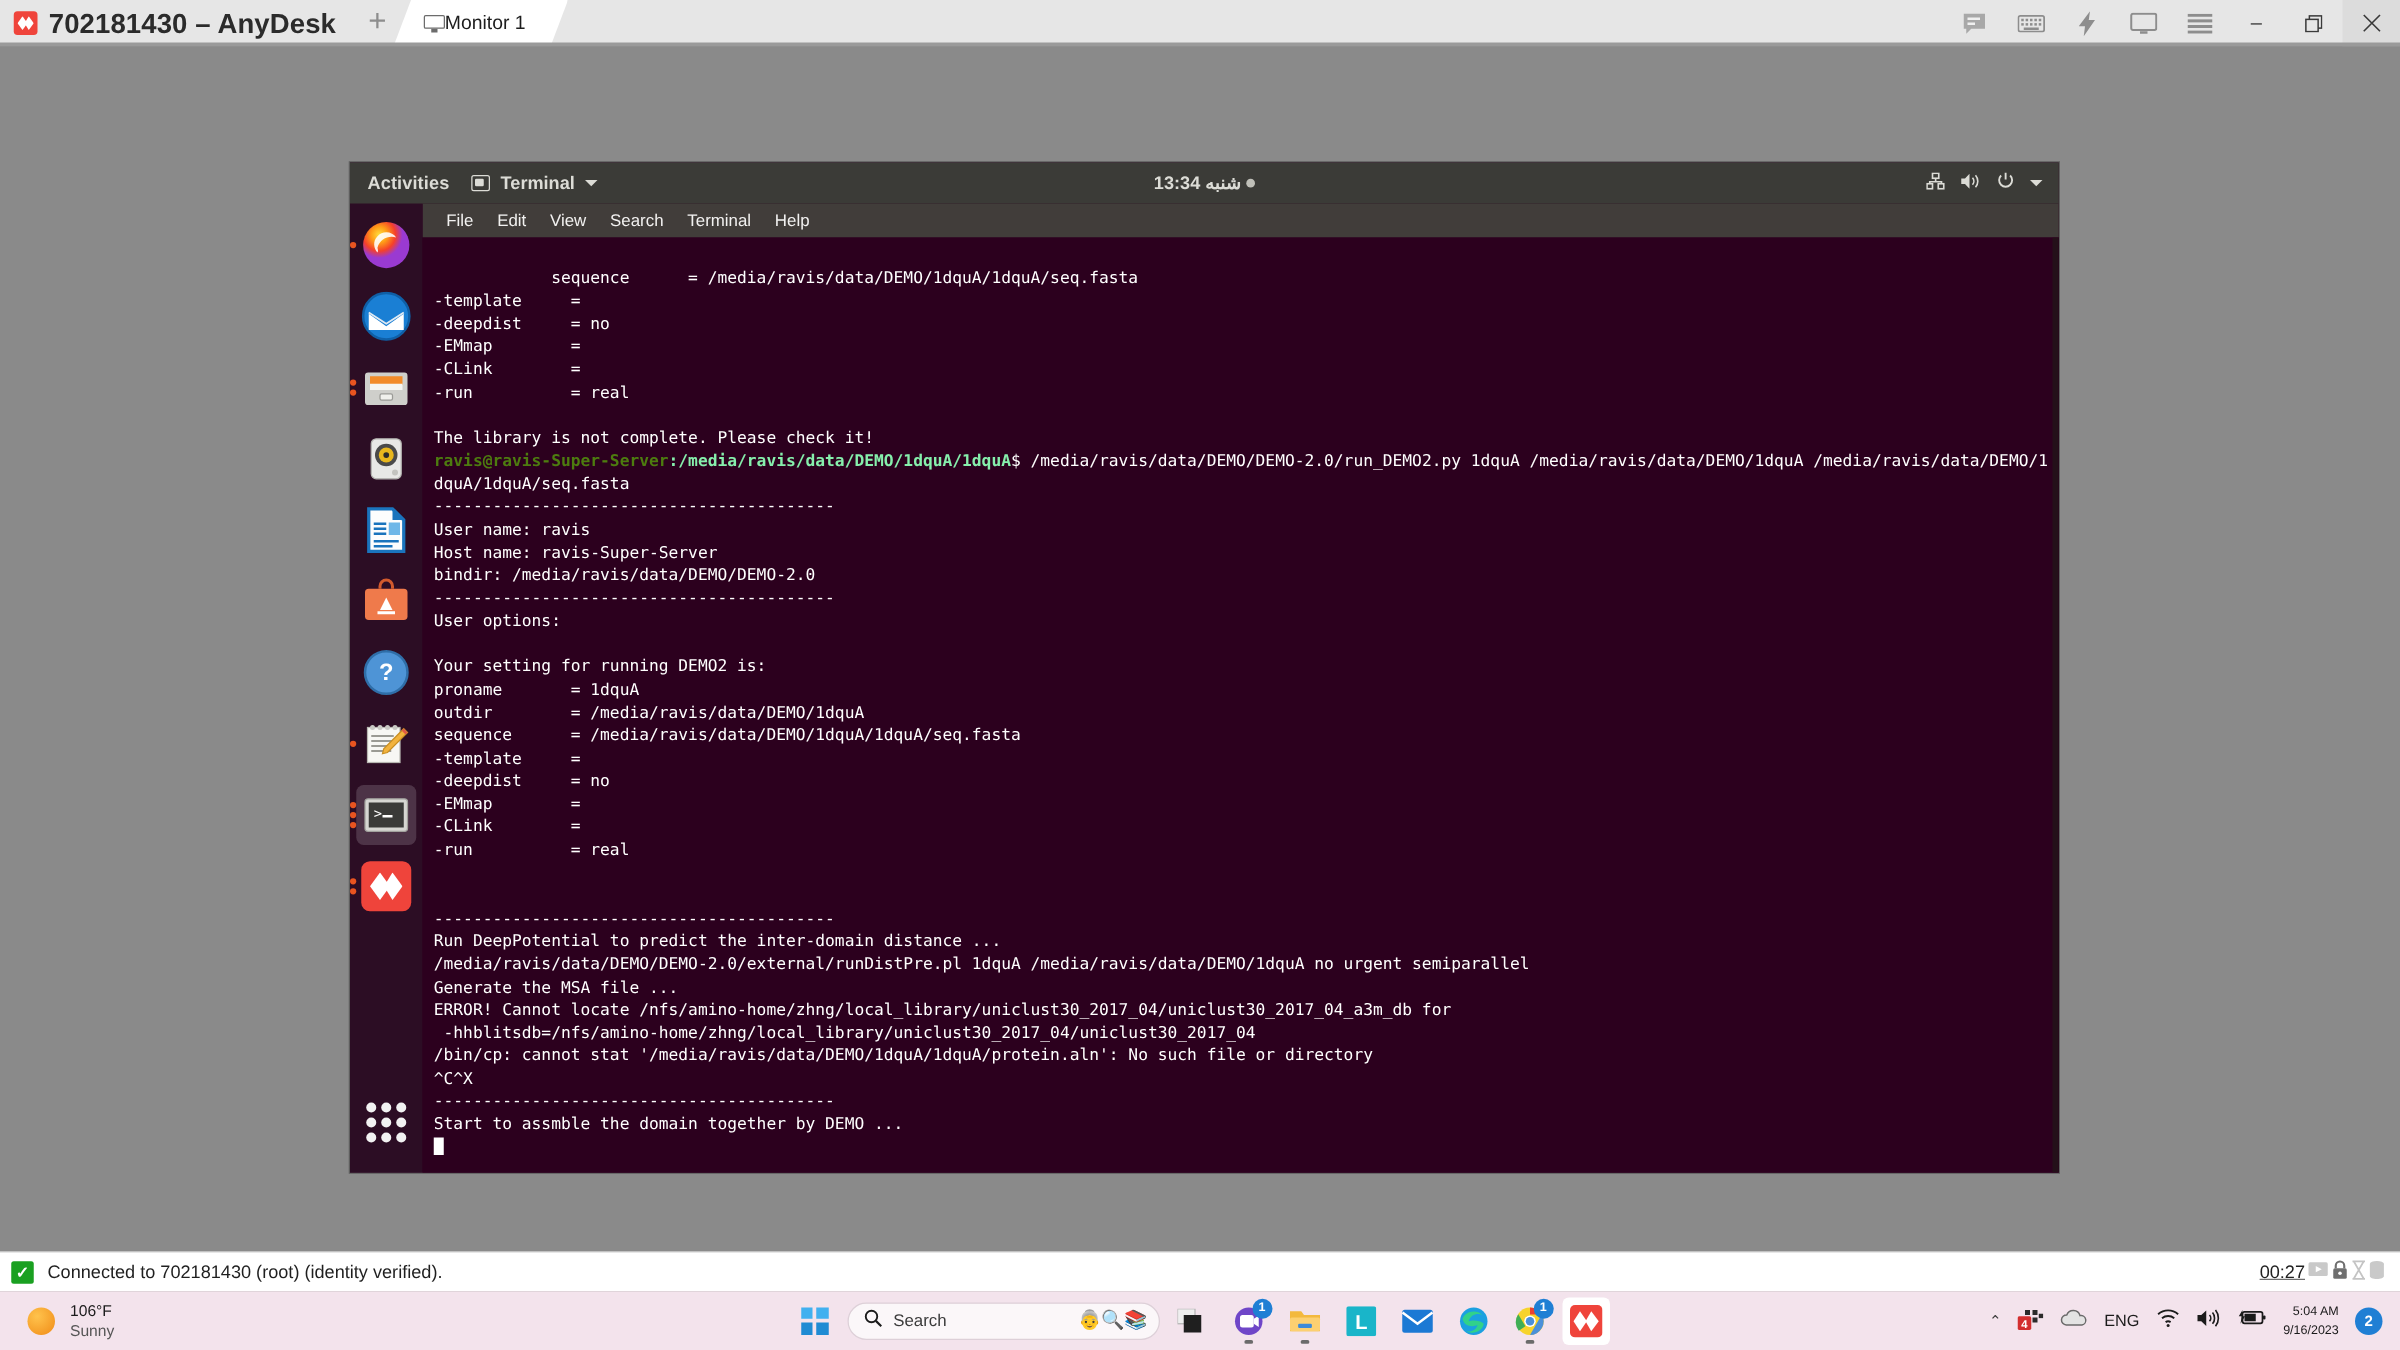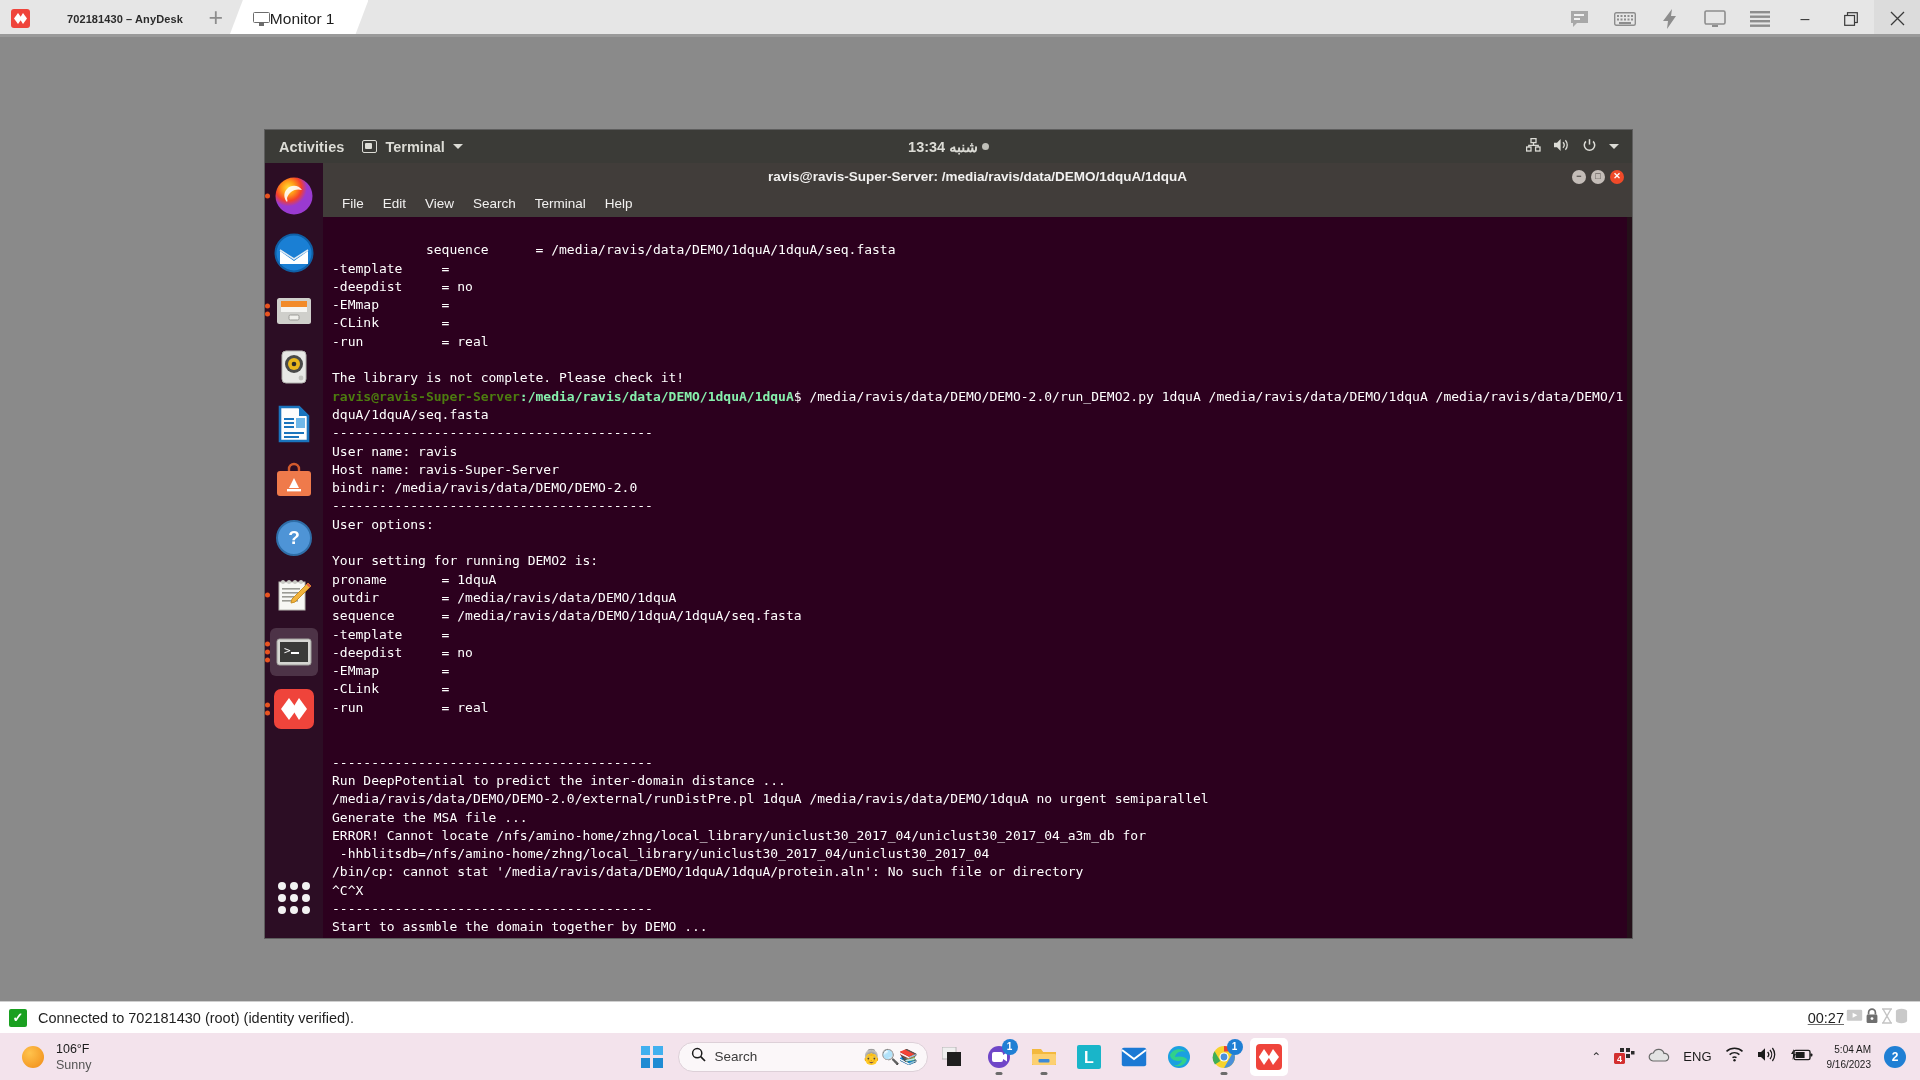--- a/index.html
+++ b/index.html
@@ -16,21 +16,21 @@
   #anydesk-titlebar {
     height: 37px; background:#e6e6e6; display:flex; align-items:stretch;
     position:relative; flex:0 0 37px;
   }
   #anydesk-brand { display:flex; align-items:center; gap:9px; padding:0 14px 0 11px; }
   .ad-logo {
     width:19px; height:19px; background:#ef443b; border-radius:3px;
     display:flex; align-items:center; justify-content:center;
   }
   .ad-logo svg { display:block; }
-  #anydesk-brand .ad-title { font-size:11px; color:#2b2b2b; font-weight:700; letter-spacing:.1px; white-space:nowrap;margin-left:28px; }
+  #anydesk-brand .ad-title { font-size:22px; color:#2b2b2b; font-weight:700; letter-spacing:.1px; white-space:nowrap; }
 
   #new-tab-button {
     width:38px; display:flex; align-items:center; justify-content:center;
     font-size:25px; color:#8d8d8d; font-weight:300; line-height:1; padding-bottom:3px;
   }
 
   #tab-strip { display:flex; align-items:flex-end; }
   .ad-tab {
     position:relative; height:37px; display:flex; align-items:center; gap:0;
     padding:0 34px 0 24px; background:#fff; font-size:15.5px; color:#1d1d1d;
@@ -49,21 +49,21 @@
   }
   .win-btn { width:46px; height:37px; display:flex; align-items:center; justify-content:center; color:#3a3a3a; }
   #close-button { background:#dcdcdc; }
   #titlebar-underline { position:absolute; left:0; right:0; bottom:0; height:3px; background:#9a9a9a; }
 
   
   #remote-viewport { flex:1; background:#8a8a8a; position:relative; }
 
   
   #ubuntu-screen {
-    position:absolute; left:265px; top:93px; width:1367px; height:808px;
+    position:absolute; left:280px; top:93px; width:1367px; height:808px;
     background:#2c001e; display:flex; flex-direction:column;
     box-shadow:0 0 0 1px #5e5e5e;
   }
   #gnome-topbar {
     height:33px; background:#3b3b37; display:flex; align-items:center;
     color:#dcdcd6; font-size:14.5px; position:relative; flex:0 0 33px;
   }
   #gnome-topbar .tb-left { display:flex; align-items:center; gap:18px; padding-left:14px; }
   #activities-button { font-weight:600; letter-spacing:.1px; }
   #gnome-app-menu { display:flex; align-items:center; gap:8px; font-weight:600; }
@@ -470,28 +470,20 @@
               <i></i>
               <i></i>
               <i></i>
               <i></i>
               <i></i>
               <i></i>
           </div>
         </div>
 
         <div id="terminal-window">
-          <div id="terminal-titlebar">
-            <span>ravis@ravis-Super-Server: /media/ravis/data/DEMO/1dquA/1dquA</span>
-            <div id="terminal-window-controls">
-              <span class="win-ctl">−</span>
-              <span class="win-ctl">□</span>
-              <span class="win-ctl close">✕</span>
-            </div>
-          </div>
 
           <div id="terminal-menubar">
             <span>File</span>
             <span>Edit</span>
             <span>View</span>
             <span>Search</span>
             <span>Terminal</span>
             <span>Help</span>
           </div>
 

